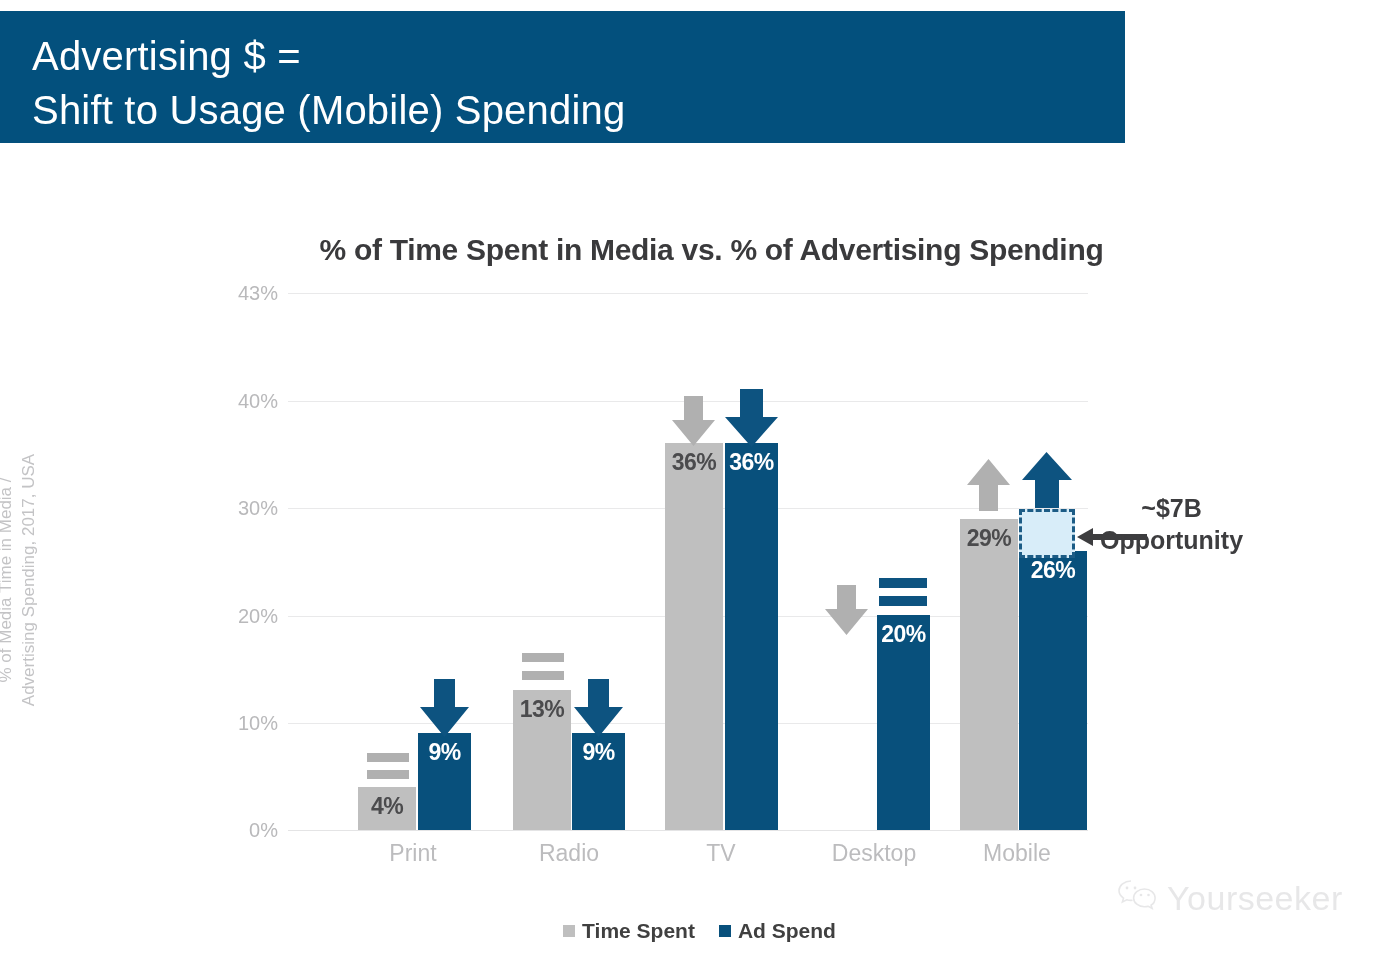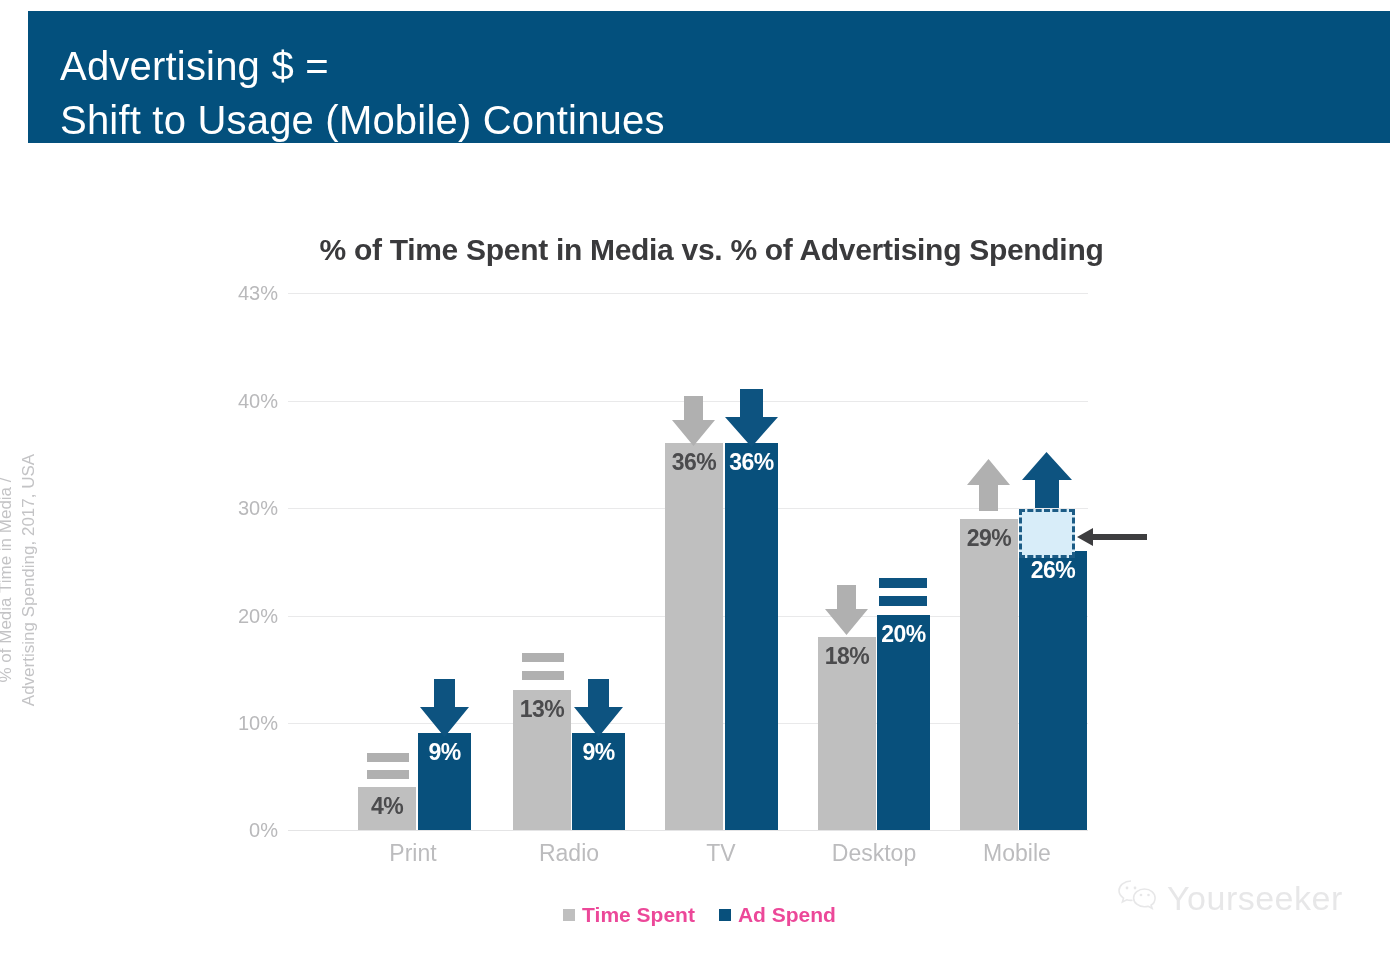--- a/index.html
+++ b/index.html
@@ -12,27 +12,27 @@
     height: 960px;
     position: relative;
     overflow: hidden;
     font-family: "Liberation Sans", sans-serif;
     -webkit-font-smoothing: antialiased;
   }
 
   
   .header-banner {
     position: absolute;
-    left: 28px;
+    left: 0;
     top: 11px;
-    width: 1362px;
+    width: 1125px;
     height: 132px;
     background: #03507d;
     box-sizing: border-box;
-    padding: 28px 0 0 32px;
+    padding: 18px 0 0 32px;
   }
   .header-banner .title-line {
     color: #ffffff;
     font-size: 40px;
     line-height: 54px;
     font-weight: 400;
     letter-spacing: 0.2px;
     white-space: nowrap;
   }
 
@@ -163,24 +163,24 @@
   .legend {
     position: absolute;
     left: 0;
     top: 903px;
     width: 1399px;
     text-align: center;
     font-size: 0;
   }
   .legend-item {
     display: inline-block;
-    margin: 0 12px;
+    margin: 16px 12px;
     font-size: 21px;
     font-weight: bold;
-    color: #ec4899;
+    color: #404040;
     white-space: nowrap;
   }
   .legend-swatch {
     display: inline-block;
     width: 12px;
     height: 12px;
     margin-right: 7px;
     vertical-align: 1px;
   }
   .legend-swatch.gray { background: #bfbfbf; }
@@ -200,21 +200,21 @@
     color: #d4d4d6;
     letter-spacing: 0.5px;
     margin-left: 8px;
   }
 </style>
 </head>
 <body>
 
 <div class="header-banner">
   <div class="title-line">Advertising $ =</div>
-  <div class="title-line">Shift to Usage (Mobile) Continues</div>
+  <div class="title-line">Shift to Usage (Mobile) Spending</div>
 </div>
 
 <div class="chart-area">
 
   <div class="chart-title">% of Time Spent in Media vs. % of Advertising Spending</div>
 
   <div class="y-axis-title">
     <span>% of Media Time in Media /</span><br>
     <span>Advertising Spending, 2017, USA</span>
   </div>
@@ -291,23 +291,20 @@
     <div class="bar-label">36%</div>
   </div>
   <div class="glyph" style="left:723px; top:389px;">
     <svg width="57" height="60" viewBox="0 0 57 60">
       <polygon points="17,0 40,0 40,28 55,28 28.5,58 2,28 17,28" fill="#0d5380"></polygon>
     </svg>
   </div>
 
   <div class="cat-label" style="left:646px; width:150px;">TV</div>
 
-  <div class="bar gray" style="left:818px; top:637px; width:58px; height:193px;">
-    <div class="bar-label">18%</div>
-  </div>
   <div class="glyph" style="left:823px; top:585px;">
     <svg width="47" height="52" viewBox="0 0 47 52">
       <polygon points="14,0 33,0 33,24 45,24 23.5,50 2,24 14,24" fill="#b0b0b0"></polygon>
     </svg>
   </div>
 
   <div class="bar blue" style="left:877px; top:615px; width:53px; height:215px;">
     <div class="bar-label">20%</div>
   </div>
   <div class="glyph" style="left:879px; top:577px;">
@@ -340,20 +337,24 @@
   <div class="cat-label" style="left:942px; width:150px;">Mobile</div>
 
   <div class="opp-box" style="left:1019px; top:509px; width:56px; height:49px;"></div>
 
   <div class="opp-arrow" style="left:1077px; top:525px;">
     <svg width="70" height="24" viewBox="0 0 70 24">
       <polygon points="0,12 16,3 16,9 70,9 70,15 16,15 16,21" fill="#3d3d3f"></polygon>
     </svg>
   </div>
 
+  <div class="opp-text" style="left:1100px; top:492px;">
+    <span class="line1">~$7B</span>
+    <span class="line2">Opportunity</span>
+  </div>
 
   <div class="legend">
     <span class="legend-item">
       <span class="legend-swatch gray"></span><span>Time Spent</span>
     </span>
     <span class="legend-item">
       <span class="legend-swatch blue"></span><span>Ad Spend</span>
     </span>
   </div>
 </div>

